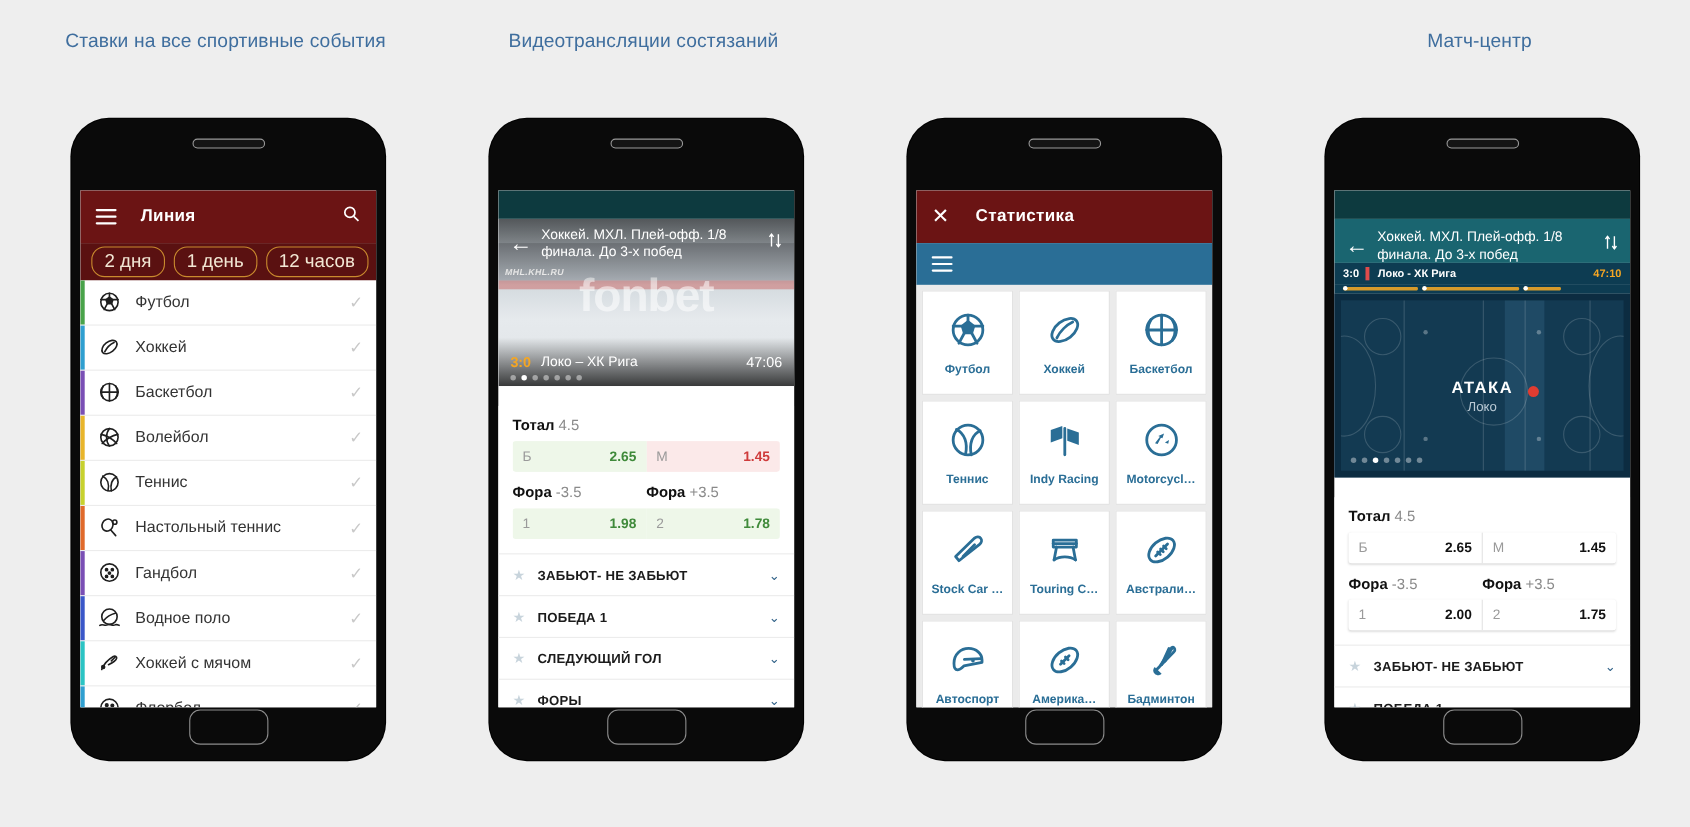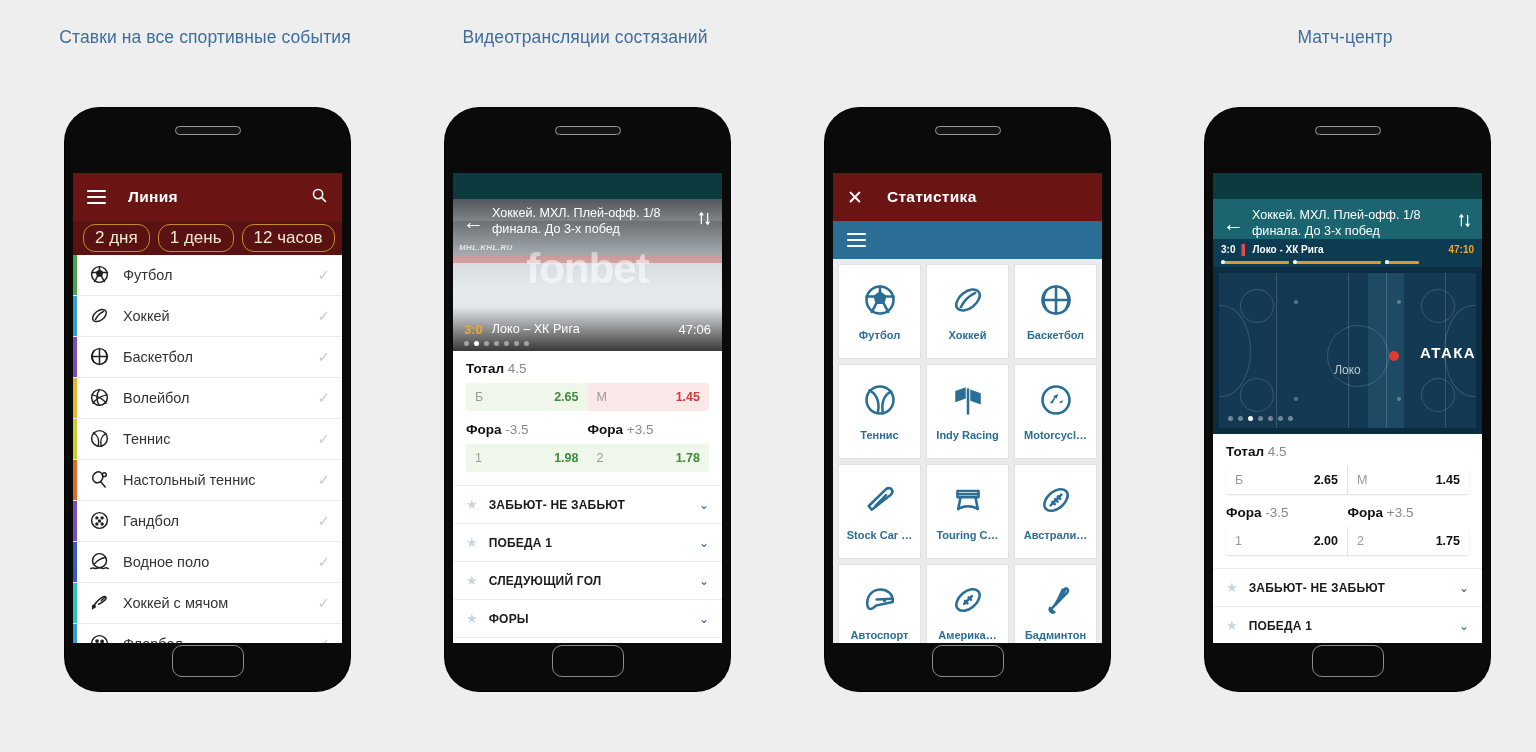--- a/index.html
+++ b/index.html
@@ -97,21 +97,21 @@
     background:linear-gradient(rgba(0,0,0,0),rgba(0,0,0,.75));
     display:flex; align-items:center; padding:0 11px;
   }
   .score{ color:#f5a623; font-size:13px; font-weight:bold; margin-right:9px; }
   .teams{ color:#fff; font-size:12.6px; flex:1; }
   .clock{ color:#fff; font-size:13px; }
   .dots{ position:absolute; bottom:5px; left:11px; display:flex; gap:5px; }
   .dots i{ width:5px; height:5px; border-radius:50%; background:rgba(255,255,255,.45); }
   .dots i.on{ background:#fff; }
 
-  .oddsblk{ background:#fff; padding:10px 13px 2px; }
+  .oddsblk{ background:#fff; padding:10px 13px 2px;margin-top:18px; }
   .mkt-label{ font-size:13.5px; color:#111; font-weight:bold; margin-bottom:7px; }
   .mkt-label span{ font-weight:normal; color:#8a8a8a; }
   .odds-pair{ display:flex; border-radius:3px; overflow:hidden; margin-bottom:11px; }
   .odd{ flex:1; display:flex; align-items:center; justify-content:space-between; padding:7px 9px; font-size:12.5px; }
   .odd .k{ color:#9a9a9a; }
   .odd .v{ font-weight:bold; }
   .odd.green{ background:#eef7e9; } .odd.green .v{ color:#3f8a3a; }
   .odd.red{ background:#fbe9e9; } .odd.red .v{ color:#cf3b3b; }
   .odd.plain{ background:#fff; } .odd.plain .v{ color:#111; }
   .odds-pair.plain{ background:#fff; box-shadow:0 1px 2px rgba(0,0,0,.13); }
@@ -157,21 +157,21 @@
   .p4-prog i::after{ content:""; position:absolute; top:-1px; width:4px; height:4px; border-radius:50%; background:#fff; }
   .rink{
     position:relative; height:167px; background:#133a52;
     border:6px solid #0c2c41; overflow:hidden;
   }
   .rink-line{ position:absolute; top:0; bottom:0; width:1px; background:rgba(255,255,255,.16); }
   .rink-circ{ position:absolute; border:1px solid rgba(255,255,255,.16); border-radius:50%; }
   .rink-dot{ position:absolute; width:4px; height:4px; border-radius:50%; background:rgba(255,255,255,.3); }
   .rink-zone{ position:absolute; top:0; bottom:0; background:rgba(90,150,190,.18); }
   .atk{ position:absolute; top:46%; left:0; right:0; text-align:center; }
-  .atk b{ display:block; color:#fff; font-size:15px; letter-spacing:1.4px;text-align:right; }
+  .atk b{ display:block; color:#fff; font-size:15px; letter-spacing:1.4px; }
   .atk span{ display:block; color:#b9c9d4; font-size:12px; margin-top:2px; }
   .puck{ position:absolute; top:50%; left:66%; width:10px; height:10px; border-radius:50%; background:#e03c31; }
   .rdots{ position:absolute; bottom:7px; left:9px; display:flex; gap:5px; }
   .rdots i{ width:5px; height:5px; border-radius:50%; background:rgba(255,255,255,.4); }
   .rdots i.on{ background:#fff; }
 </style>
 </head>
 <body>
 
 <div class="stage">

